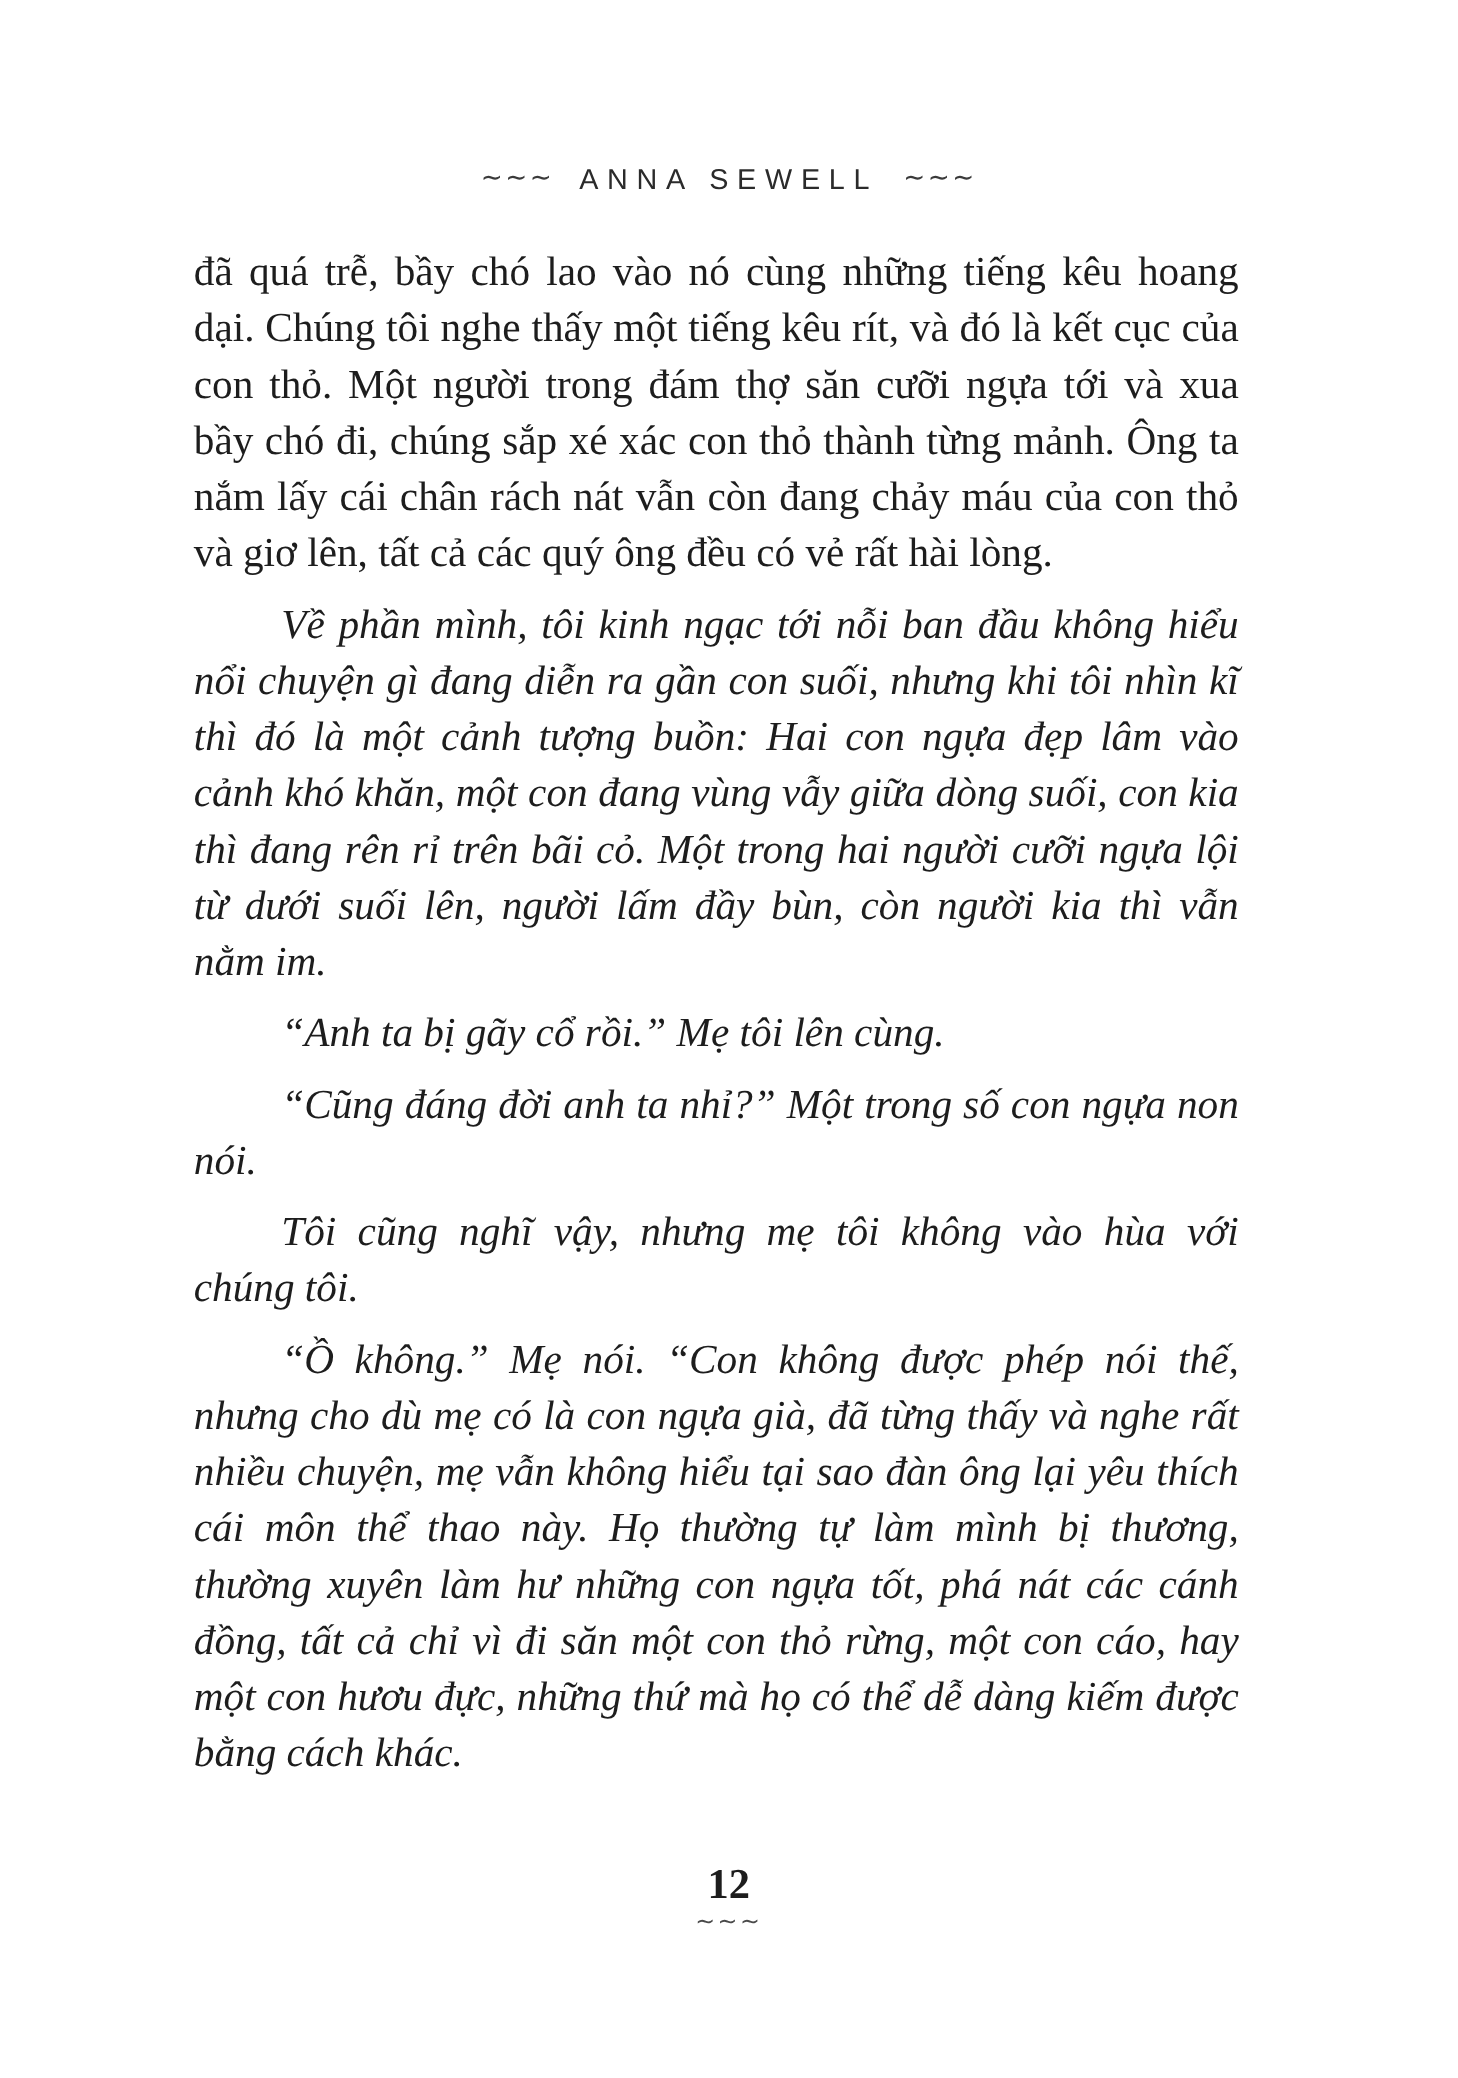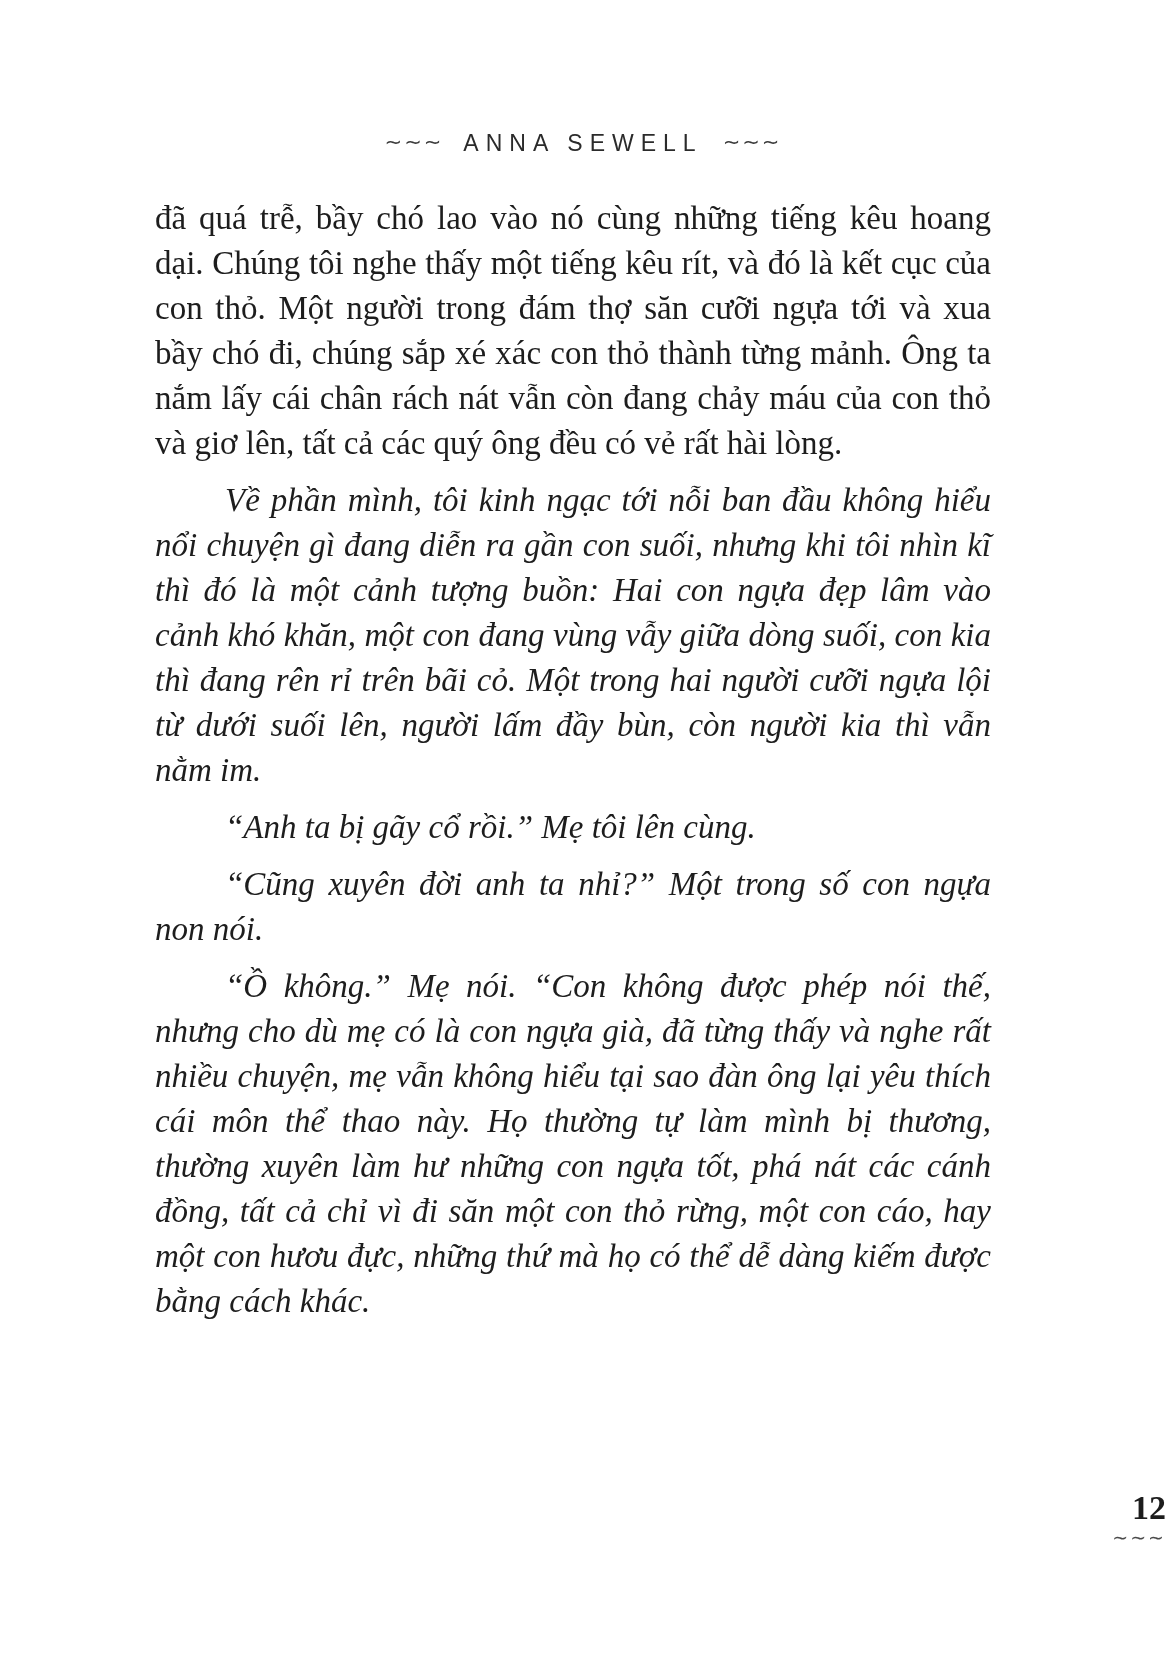--- a/index.html
+++ b/index.html
@@ -56,21 +56,21 @@
   }
   .text-block p.para.indent {
     text-indent: 70px;
     font-style: italic;
   }
   .page-footer {
     position: absolute;
     top: 1490px;
     left: 0;
     width: 100%;
-    text-align: right;
+    text-align: center;
   }
   .page-number {
     font-family: "Liberation Serif", serif;
     font-size: 34px;
     font-weight: bold;
     color: #1d1d1d;
     line-height: 36px;
   }
   .footer-ornament {
     font-family: "DejaVu Sans", sans-serif;
@@ -87,21 +87,22 @@
 <div class="page">
 
   <header class="page-header">
     <span class="ornament">∼∼∼</span><span class="header-title">ANNA SEWELL</span><span class="ornament">∼∼∼</span>
   </header>
 
   <main class="text-block" id="paragraphs">
       <p class="para">đã quá trễ, bầy chó lao vào nó cùng những tiếng kêu hoang dại. Chúng tôi nghe thấy một tiếng kêu rít, và đó là kết cục của con thỏ. Một người trong đám thợ săn cưỡi ngựa tới và xua bầy chó đi, chúng sắp xé xác con thỏ thành từng mảnh. Ông ta nắm lấy cái chân rách nát vẫn còn đang chảy máu của con thỏ và giơ lên, tất cả các quý ông đều có vẻ rất hài lòng.</p>
       <p class="para indent">Về phần mình, tôi kinh ngạc tới nỗi ban đầu không hiểu nổi chuyện gì đang diễn ra gần con suối, nhưng khi tôi nhìn kĩ thì đó là một cảnh tượng buồn: Hai con ngựa đẹp lâm vào cảnh khó khăn, một con đang vùng vẫy giữa dòng suối, con kia thì đang rên rỉ trên bãi cỏ. Một trong hai người cưỡi ngựa lội từ dưới suối lên, người lấm đầy bùn, còn người kia thì vẫn nằm im.</p>
       <p class="para indent">“Anh ta bị gãy cổ rồi.” Mẹ tôi lên cùng.</p>
-      <p class="para indent">“Cũng xuyên đời anh ta nhỉ?” Một trong số con ngựa non nói.</p>
+      <p class="para indent">“Cũng đáng đời anh ta nhỉ?” Một trong số con ngựa non nói.</p>
+      <p class="para indent">Tôi cũng nghĩ vậy, nhưng mẹ tôi không vào hùa với chúng tôi.</p>
       <p class="para indent">“Ồ không.” Mẹ nói. “Con không được phép nói thế, nhưng cho dù mẹ có là con ngựa già, đã từng thấy và nghe rất nhiều chuyện, mẹ vẫn không hiểu tại sao đàn ông lại yêu thích cái môn thể thao này. Họ thường tự làm mình bị thương, thường xuyên làm hư những con ngựa tốt, phá nát các cánh đồng, tất cả chỉ vì đi săn một con thỏ rừng, một con cáo, hay một con hươu đực, những thứ mà họ có thể dễ dàng kiếm được bằng cách khác.</p>
     </main>
 
   <footer class="page-footer">
     <div class="page-number">12</div>
     <div class="footer-ornament">∼∼∼</div>
   </footer>
 
 </div>
 

